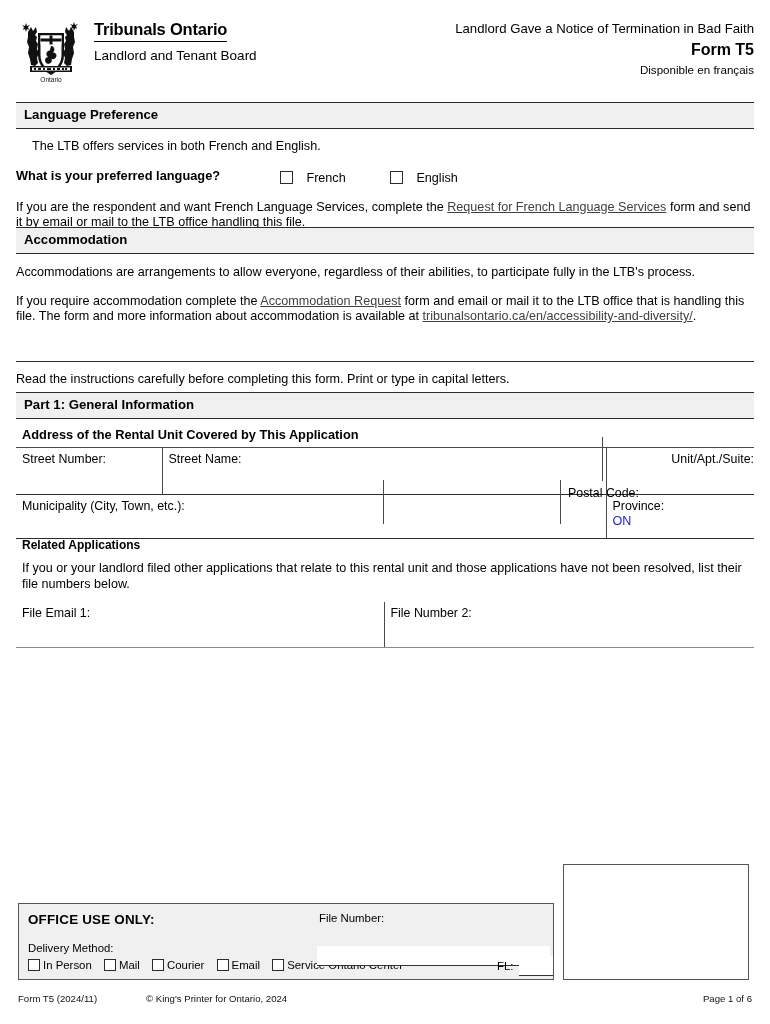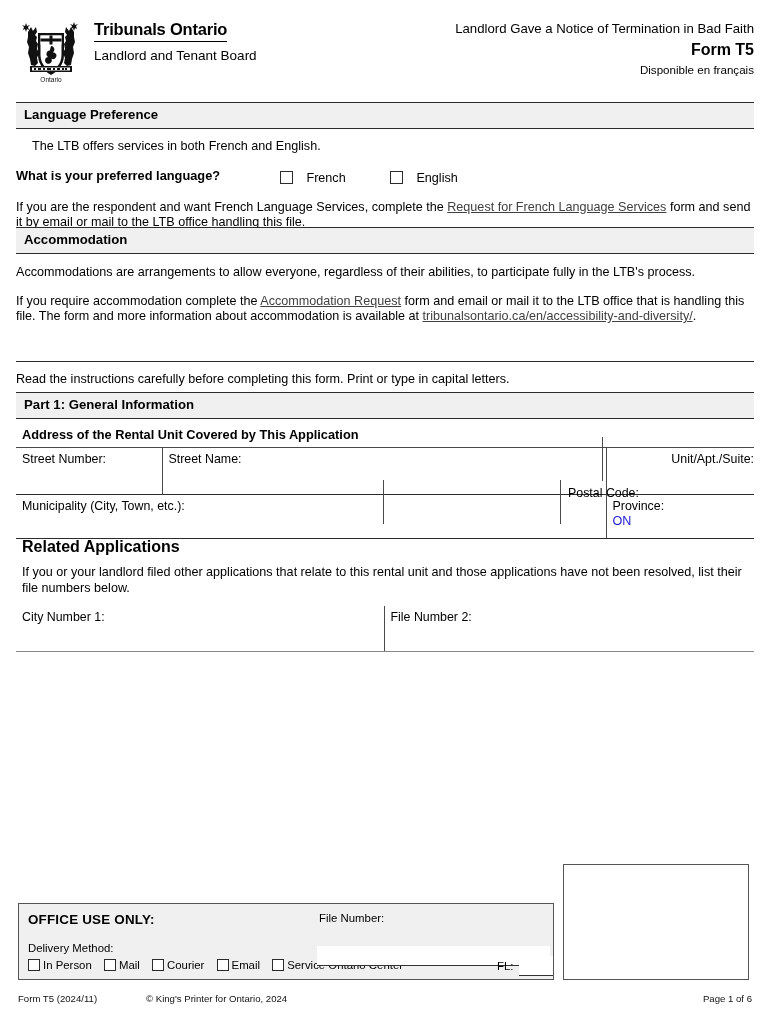--- a/index.html
+++ b/index.html
@@ -311,29 +311,29 @@
 
   <div style="position:absolute;left:383px;top:480px;width:1.3px;height:44px;background:#4a4a4a;"></div>
   <div style="position:absolute;left:560px;top:480px;width:1.3px;height:44px;background:#4a4a4a;"></div>
   <div style="position:absolute;left:568px;top:486px;font-size:12.4px;">Postal Code:</div>
   <div style="position:absolute;left:568px;top:503px;font-size:12.4px;"></div>
 
   <div style="position:absolute;left:602px;top:437px;width:1.3px;height:44px;background:#4a4a4a;"></div>
 
   <div style="position:absolute;left:16px;top:538px;width:738px;">
 
-    <div style="font-size:16px;font-weight:bold;padding:0 0 0 6px;">Related Applications</div>
+    <div style="font-size:12px;font-weight:bold;padding:0 0 0 6px;">Related Applications</div>
 
     <div class="body-text" style="padding:9px 0 0 6px;">If you or your landlord filed other applications that relate to this rental unit and those applications have not been resolved, list their file numbers below.</div>
 
     <table class="ftable" style="margin-top:10px;">
       <tbody>
           <tr>
         <td style="width:368px;height:45px;border-bottom:1.3px solid #8a8a8a;">
-          <span>City Number 1:</span>
+          <span>File Email 1:</span>
           <div></div>
         </td>
         <td class="vline" style="border-bottom:1.3px solid #8a8a8a;">
           <span>File Number 2:</span>
           <div></div>
         </td>
       </tr>
     </tbody>
       </table>
   </div>

